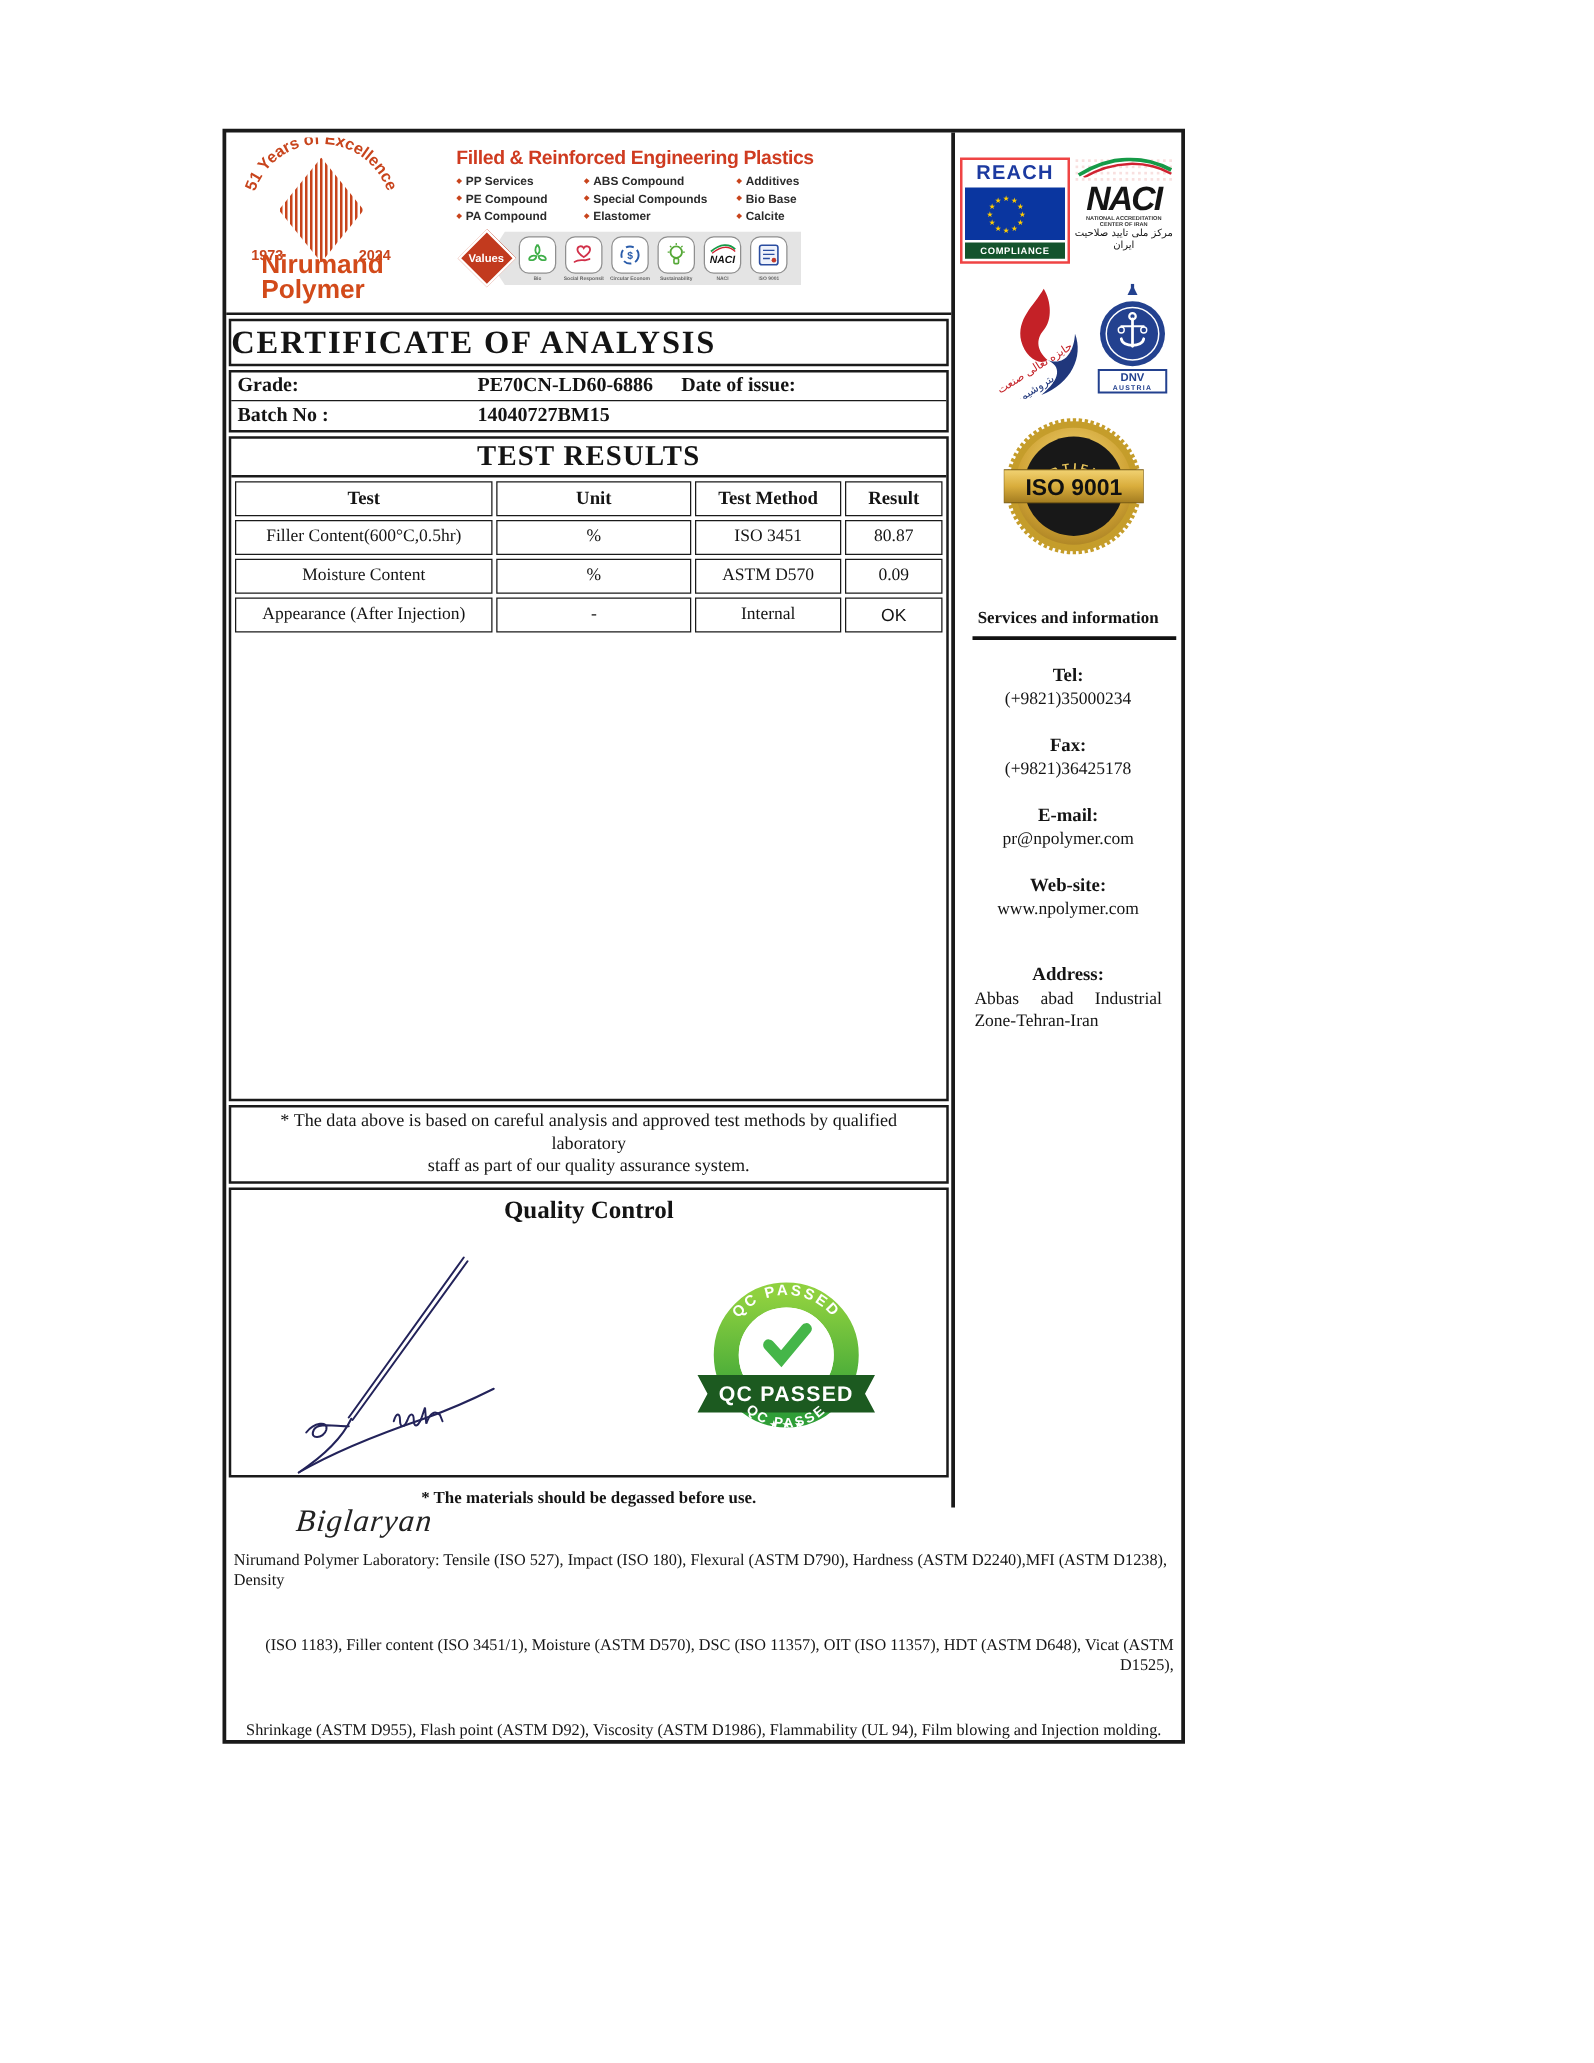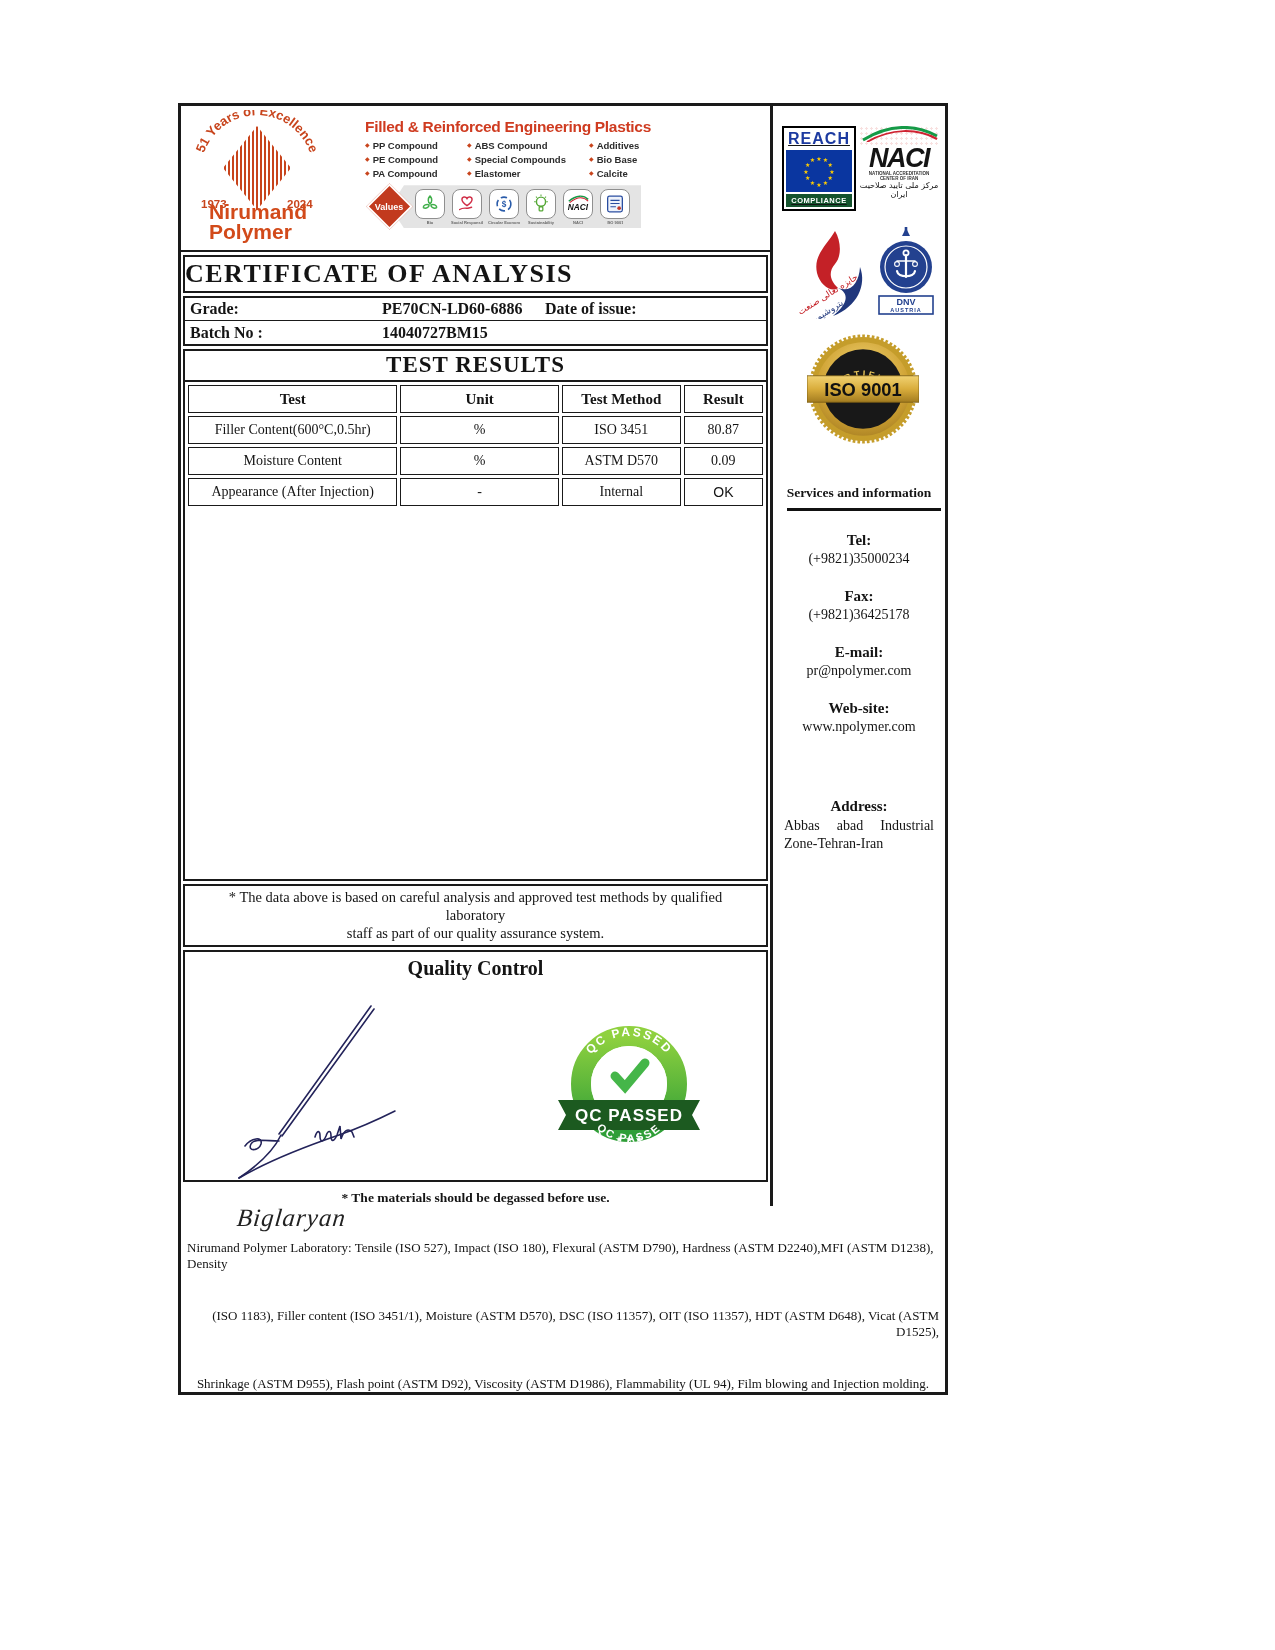--- a/index.html
+++ b/index.html
@@ -72,37 +72,37 @@
   .signer { position:absolute; left:52px; top:252px; font-style:italic; font-size:25px;
             letter-spacing:1px; transform:skewX(-6deg); color:#222; }
   .qc-stamp { position:absolute; left:372px; top:62px; }
   .degas-note { text-align:center; font-weight:700; font-size:13.5px; margin-top:8px; }
 
   
   .logo-row1 { display:flex; justify-content:flex-end; align-items:flex-start; gap:3px;
                margin-top:20px; width:100%; padding-right:2px; }
   .logo-row2 { display:flex; justify-content:flex-end; align-items:flex-end; gap:4px;
                margin-top:16px; width:100%; padding-right:6px; }
-  .reach { border:2px solid #000000; width:74px; background:#fff; padding:2px;text-decoration:underline; }
+  .reach { border:2px solid #ef4444; width:88px; background:#fff; padding:2px; }
   .reach-title { color:#1c3aa0; text-align:center; font:800 16px "Liberation Sans","DejaVu Sans",sans-serif; letter-spacing:1px; }
   .reach-stars { background:#0a36a0; height:42px; margin-top:2px; }
   .reach-comp  { background:#14532d; color:#fff; text-align:center; margin-top:2px;
                  font:700 7.5px "Liberation Sans","DejaVu Sans",sans-serif; padding:2px 0; letter-spacing:0.5px; }
   .naci { width:80px; text-align:center; }
   .naci-sw { background:radial-gradient(circle,#d9534f2e 1px,transparent 1.3px); background-size:5px 5px; }
   .naci-word { font:italic 800 27px "Liberation Sans","DejaVu Sans",sans-serif; letter-spacing:-1.5px; line-height:0.9; }
   .naci-en { font:700 4.5px "Liberation Sans","DejaVu Sans",sans-serif; color:#333; margin-top:1px; }
   .naci-fa { font-family:"DejaVu Sans",sans-serif; font-size:8px; color:#111; direction:rtl; }
   .iso-wrap { margin-top:14px; margin-left:8px; }
   .services-heading { margin-top:36px; font-weight:700; font-size:13.5px; }
   .services-rule { width:calc(100% - 10px); border-top:3.5px solid #111; margin-top:7px; align-self:flex-end; }
   .contact { margin-top:21px; text-align:center; }
   .contact .clabel { font-weight:700; font-size:15px; }
   .contact .cvalue { font-size:14px; margin-top:2px; }
-  .contact.address { margin-top:63px; }
+  .contact.address { margin-top:36px; }
   .contact.address .cvalue { width:150px; text-align:justify; line-height:1.3; }
 
   
   .lab-footer { flex:1; padding:0 6px; font-size:13px; }
   .lab-footer p.l1 { margin-top:34px; text-align:left; }
   .lab-footer p.l2 { margin-top:36px; text-align:right; }
   .lab-footer p.l3 { margin-top:36px; text-align:center; }
 
   svg text { font-family:"Liberation Sans","DejaVu Sans",sans-serif; }
 </style>
@@ -153,21 +153,21 @@
             <div class="brand-name">
               <div>Nirumand</div>
               <div>Polymer</div>
             </div>
           </div>
 
           <div class="plastics">
             <div class="plastics-title">Filled &amp; Reinforced Engineering Plastics</div>
             <div class="plastics-cols">
               <ul>
-                <li class="pitem">PP Compound</li>
+                <li class="pitem">PP Services</li>
                 <li class="pitem">PE Compound</li>
                 <li class="pitem">PA Compound</li>
               </ul>
               <ul>
                 <li class="pitem">ABS Compound</li>
                 <li class="pitem">Special Compounds</li>
                 <li class="pitem">Elastomer</li>
               </ul>
               <ul>
                 <li class="pitem">Additives</li>

